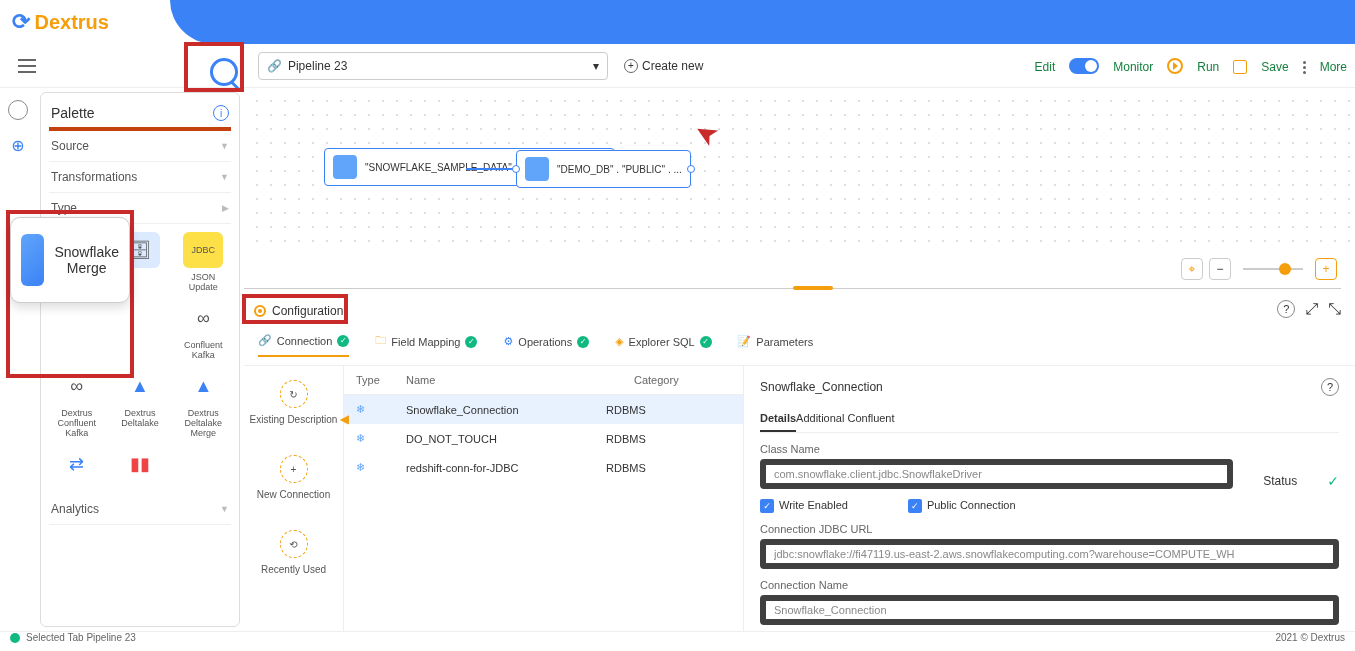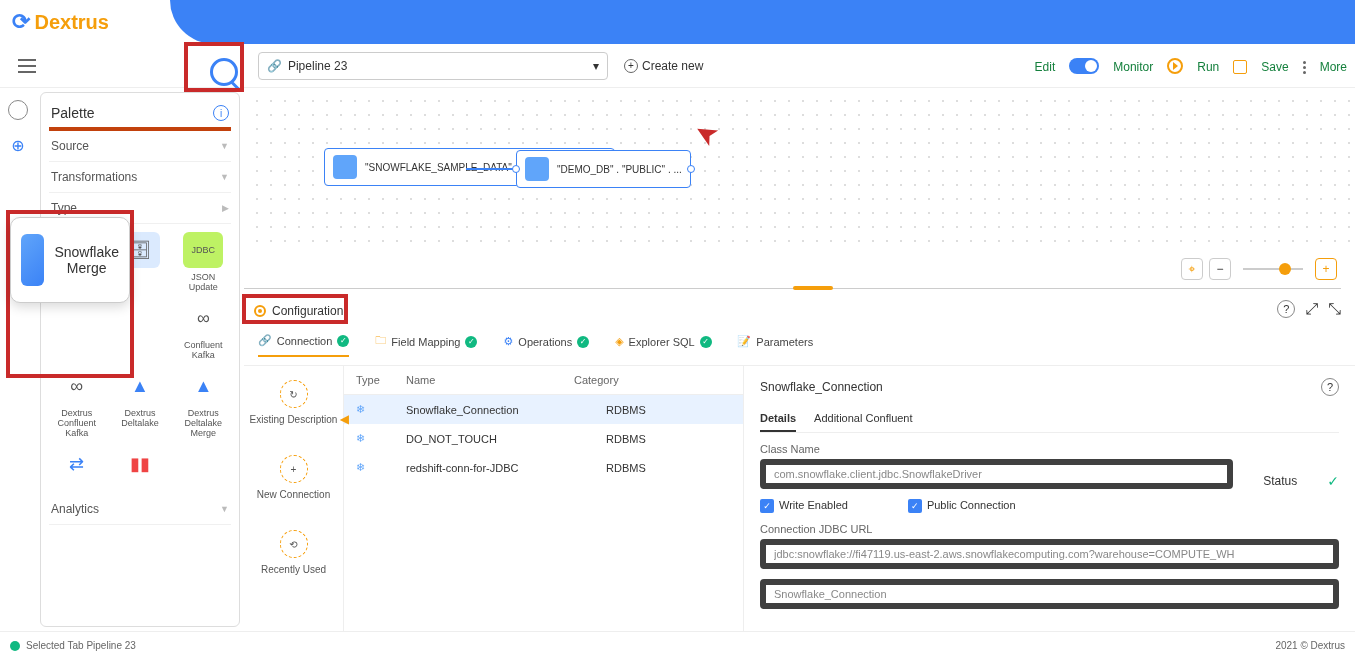--- a/index.html
+++ b/index.html
@@ -68,38 +68,38 @@
 .subtab{display:flex;align-items:center;gap:5px;cursor:pointer;color:#444;padding-bottom:6px}
 .subtab.active{border-bottom:2px solid #f59e0b}
 .check{width:12px;height:12px;background:#10b981;border-radius:50%;display:flex;align-items:center;justify-content:center;color:#fff;font-size:8px}
 .config-body{display:flex;flex:1;overflow:hidden}
 .conn-sidebar{width:100px;display:flex;flex-direction:column;align-items:center;gap:30px;padding:14px 4px;border-right:1px solid #eee;position:relative}
 .conn-side-item{display:flex;flex-direction:column;align-items:center;gap:6px;font-size:10px;text-align:center;cursor:pointer;color:#555}
 .conn-side-icon{width:28px;height:28px;border:1.5px dashed #f59e0b;border-radius:50%;display:flex;align-items:center;justify-content:center}
 .side-caret{position:absolute;right:-6px;top:46px;color:#f59e0b;font-size:12px}
 .conn-table{width:400px;border-right:1px solid #eee}
 .conn-table-h{display:flex;padding:8px 12px;font-size:11px;color:#666;border-bottom:1px solid #eee}
-.th-type{width:50px}.th-name{width:168px}.th-cat{flex:1}
+.th-type{width:50px}.th-name{width:228px}.th-cat{flex:1}
 .conn-row{display:flex;align-items:center;padding:8px 12px;font-size:11px;cursor:pointer}
 .conn-row:hover,.conn-row.sel{background:#e8f2ff}
 .conn-row .ic{width:50px;color:#60a5fa}
 .conn-row .nm{width:200px}
 .details{flex:1;padding:8px 16px;overflow:auto}
 .details-h{display:flex;justify-content:space-between;align-items:center;padding:4px 0;font-size:12px}
 .help{width:18px;height:18px;border:1.5px solid #888;border-radius:50%;display:flex;align-items:center;justify-content:center;font-size:11px}
-.detail-tabs{display:flex;gap:18px;border-bottom:1px solid #eee;margin:6px 0 10px;font-size:11px}
+.detail-tabs{display:flex;border-bottom:1px solid #eee;margin:6px 0 10px;font-size:11px}
 .detail-tab{padding:6px 0;cursor:pointer}
 .detail-tab.active{border-bottom:2px solid #333;font-weight:600}
 .form-row{margin-bottom:10px}
 .form-label{font-size:11px;color:#666;margin-bottom:4px;display:block}
 .form-input{width:100%;height:30px;border:6px solid #404040;border-radius:4px;padding:0 8px;font-size:11px;color:#888}
 .form-flex{display:flex;gap:30px;align-items:flex-end}
 .checkbox{width:14px;height:14px;background:#3b82f6;border-radius:2px;display:inline-flex;align-items:center;justify-content:center;color:#fff;font-size:9px;margin-right:5px}
 .status-check{color:#10b981;font-size:14px}
-.footer{position:absolute;bottom:0;left:0;right:0;height:20px;display:flex;align-items:flex-end;justify-content:space-between;padding:0 10px;font-size:10px;color:#666;border-top:1px solid #eee;background:#fff}
+.footer{position:absolute;bottom:0;left:0;right:0;height:20px;display:flex;align-items:flex-start;justify-content:space-between;padding:0 10px;font-size:10px;color:#666;border-top:1px solid #eee;background:#fff}
 .green-dot{width:10px;height:10px;background:#10b981;border-radius:50%;margin-right:6px}
 .expand-icons{position:absolute;right:14px;top:212px;display:flex;gap:10px;align-items:center}
 .callout{position:absolute;left:10px;top:217px;width:120px;background:#fff;border:1px solid #ccc;border-radius:10px;box-shadow:0 4px 12px rgba(0,0,0,.15);padding:16px 10px;display:flex;align-items:center;gap:10px;text-align:center;z-index:5}
 .callout .big-icon{width:52px;height:52px;background:linear-gradient(135deg,#60a5fa,#3b82f6);border-radius:6px}
 .loupe{width:28px;height:28px;border:3px solid #3b82f6;border-radius:50%;position:relative}
 .loupe::after{content:"";position:absolute;width:3px;height:10px;background:#3b82f6;bottom:-8px;right:-2px;transform:rotate(-45deg)}
 </style>
 </head>
 <body>
 
@@ -170,21 +170,21 @@
     <div class="sink-grid">
       <div class="sink-item">
           <div class="sink-icon" style="color:#ef4444">➤</div>
           <span></span>
         </div>
       <div class="sink-item">
           <div class="sink-icon" style="background:#dbeafe">🗄</div>
           <span></span>
         </div>
       <div class="sink-item">
-          <div class="sink-icon" style="background:#bef264;font-size:9px">JDBC</div>
+          <div class="sink-icon" style="background:#fde047;font-size:9px">JDBC</div>
           <span>JSON Update</span>
         </div>
       <div class="sink-item">
           <div class="sink-icon"></div>
           <span></span>
         </div>
       <div class="sink-item">
           <div class="sink-icon"></div>
           <span></span>
         </div>
@@ -343,20 +343,21 @@
           </div>
           <div style="display:flex;gap:60px;margin-bottom:10px;font-size:11px">
             <label><span class="checkbox">✓</span><span>Write Enabled</span></label>
             <label><span class="checkbox">✓</span><span>Public Connection</span></label>
           </div>
           <div class="form-row">
             <label class="form-label">Connection JDBC URL</label>
             <input class="form-input" value="jdbc:snowflake://fi47119.us-east-2.aws.snowflakecomputing.com?warehouse=COMPUTE_WH" style="">
           </div>
           <div class="form-row">
+            <label class="form-label">Connection Name</label>
             <input class="form-input" value="Snowflake_Connection" style="">
           </div>
 
         </div>
       </div>
     </div>
   </div>
 </div>
 
 <div class="search-box" style="position:absolute;left:196px;top:50px">

